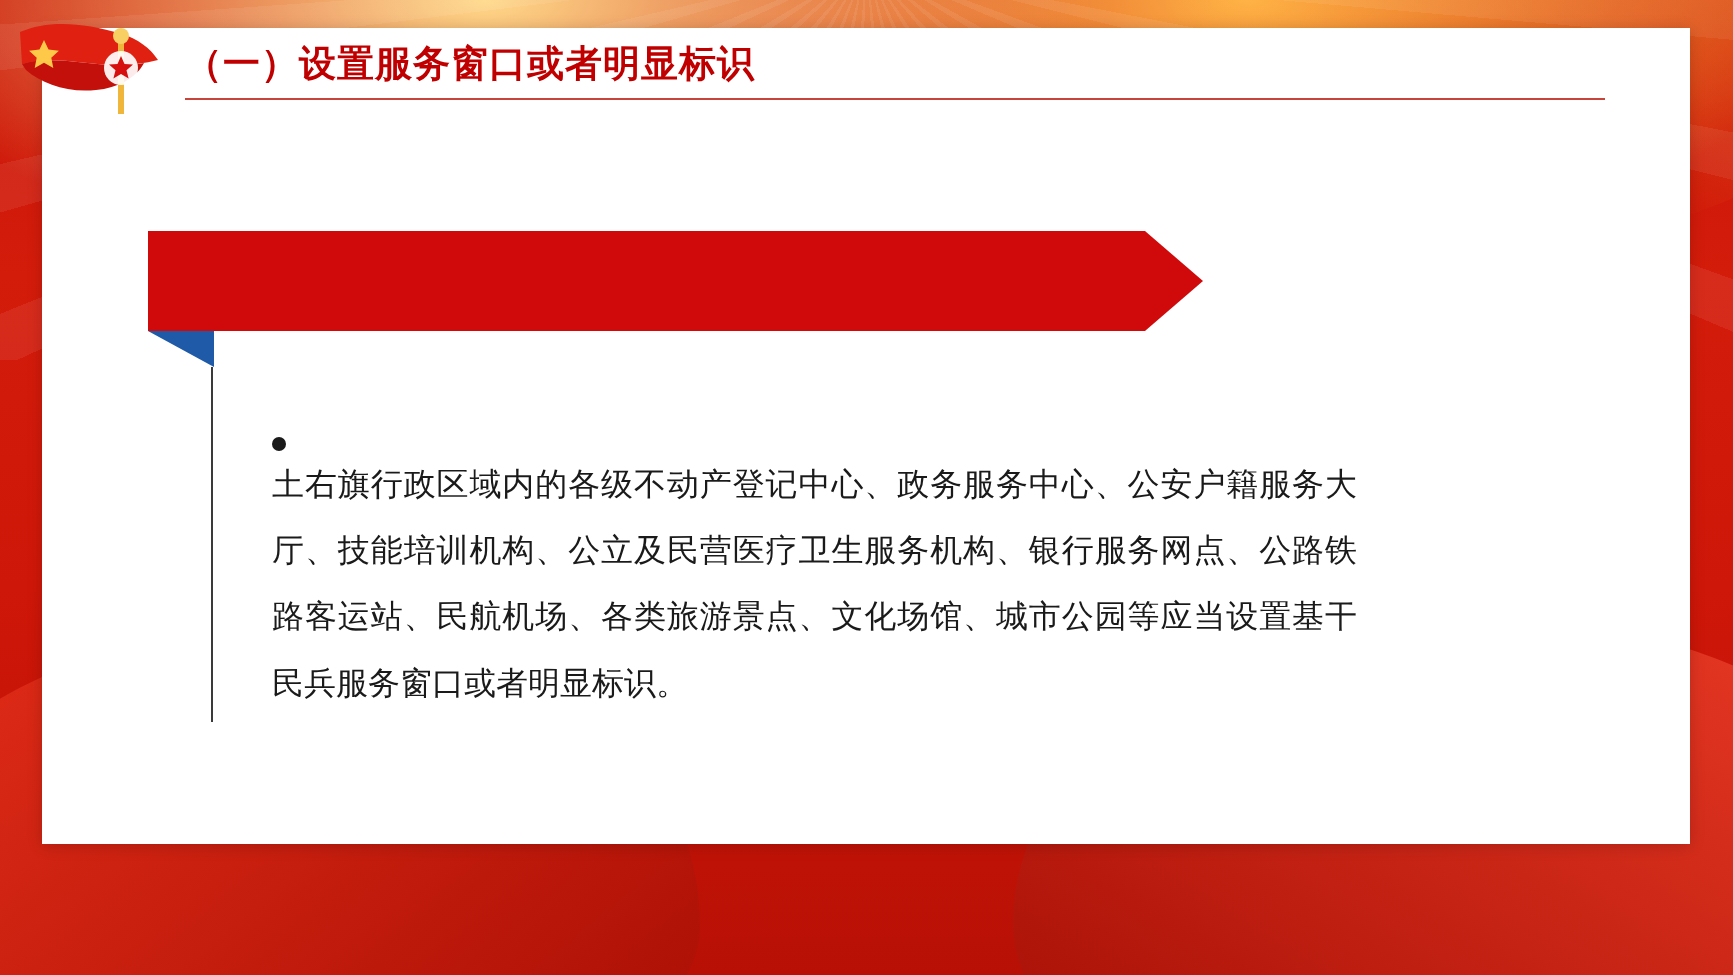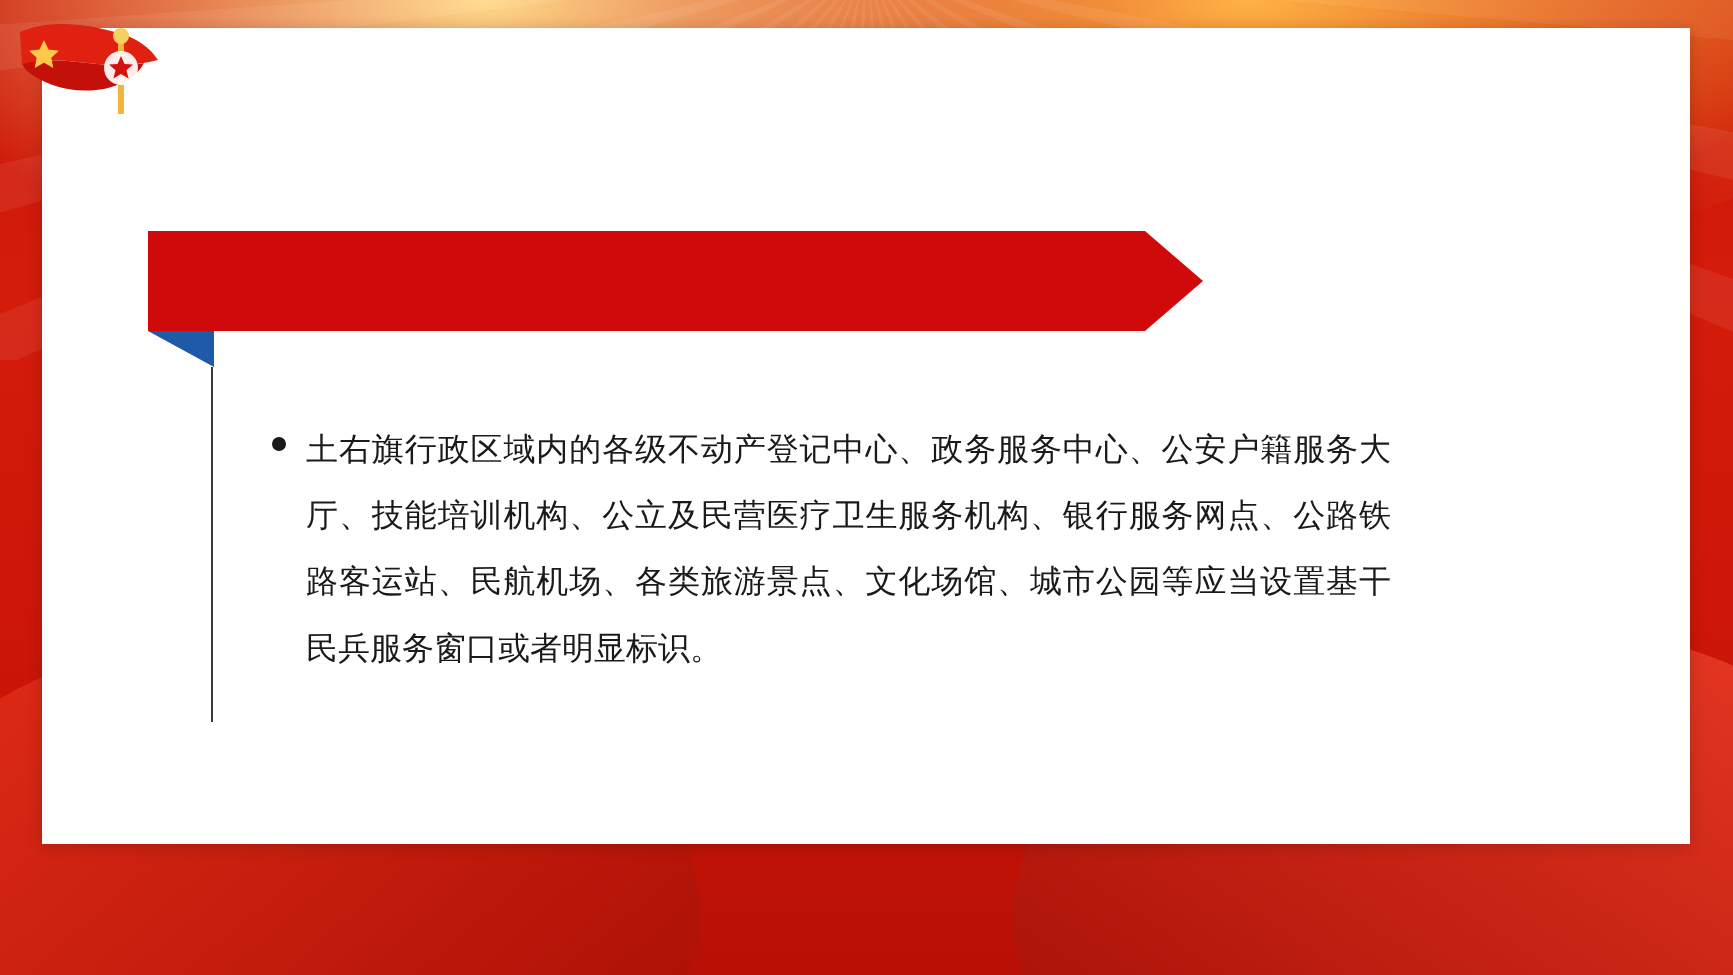--- a/index.html
+++ b/index.html
@@ -163,20 +163,21 @@
   
   .body-block {
     position: absolute;
     left: 272px;
     top: 416px;
     width: 1120px;
   }
   .bullet-row {
     display: flex;
     align-items: flex-start;
+    flex-direction: column;
   }
   .bullet-dot {
     flex: 0 0 auto;
     width: 14px;
     height: 14px;
     border-radius: 50%;
     background: #1a1a1a;
     margin-top: 21px;
     margin-right: 20px;
   }
@@ -208,20 +209,24 @@
       <path d="M2 14 C30 2, 64 4, 104 16 C120 21, 132 30, 140 42 C124 46, 108 48, 92 47 C62 45, 30 38, 4 46 Z" fill="#e02010"></path>
       <path d="M4 46 C30 38, 62 45, 92 47 C104 48, 116 47, 126 45 C118 60, 100 70, 78 72 C50 75, 24 66, 8 52 Z" fill="#c4100a"></path>
       <path d="M100 18 L106 18 L106 96 L100 96 Z" fill="#f0b63c"></path>
       <path d="M103 12 m-8 6 a8 8 0 1 0 16 0 a8 8 0 1 0 -16 0" fill="#f7cf63"></path>
       <circle cx="103" cy="50" r="17" fill="#ffffff" opacity="0.92"></circle>
       <path d="M103 38 l3.5 8 8.5 .6 -6.5 5.6 2.1 8.4 -7.6 -4.6 -7.6 4.6 2.1 -8.4 -6.5 -5.6 8.5 -.6 Z" fill="#d60f0f"></path>
       <path d="M26 22 l4.5 9.5 10.4 1.2 -7.6 7 2 10.3 -9.3 -5.2 -9.3 5.2 2 -10.3 -7.6 -7 10.4 -1.2 Z" fill="#ffd24d" opacity="0.95"></path>
     </svg>
   </div>
 
+  <div class="header">
+    <div class="header-title">（一）设置服务窗口或者明显标识</div>
+    <div class="header-rule"></div>
+  </div>
 
   <div class="banner-wrap">
     <div class="banner"></div>
     <div class="banner-text"></div>
     <div class="banner-tail"></div>
   </div>
 
   <div class="connector"></div>
 
   <div class="body-block">

